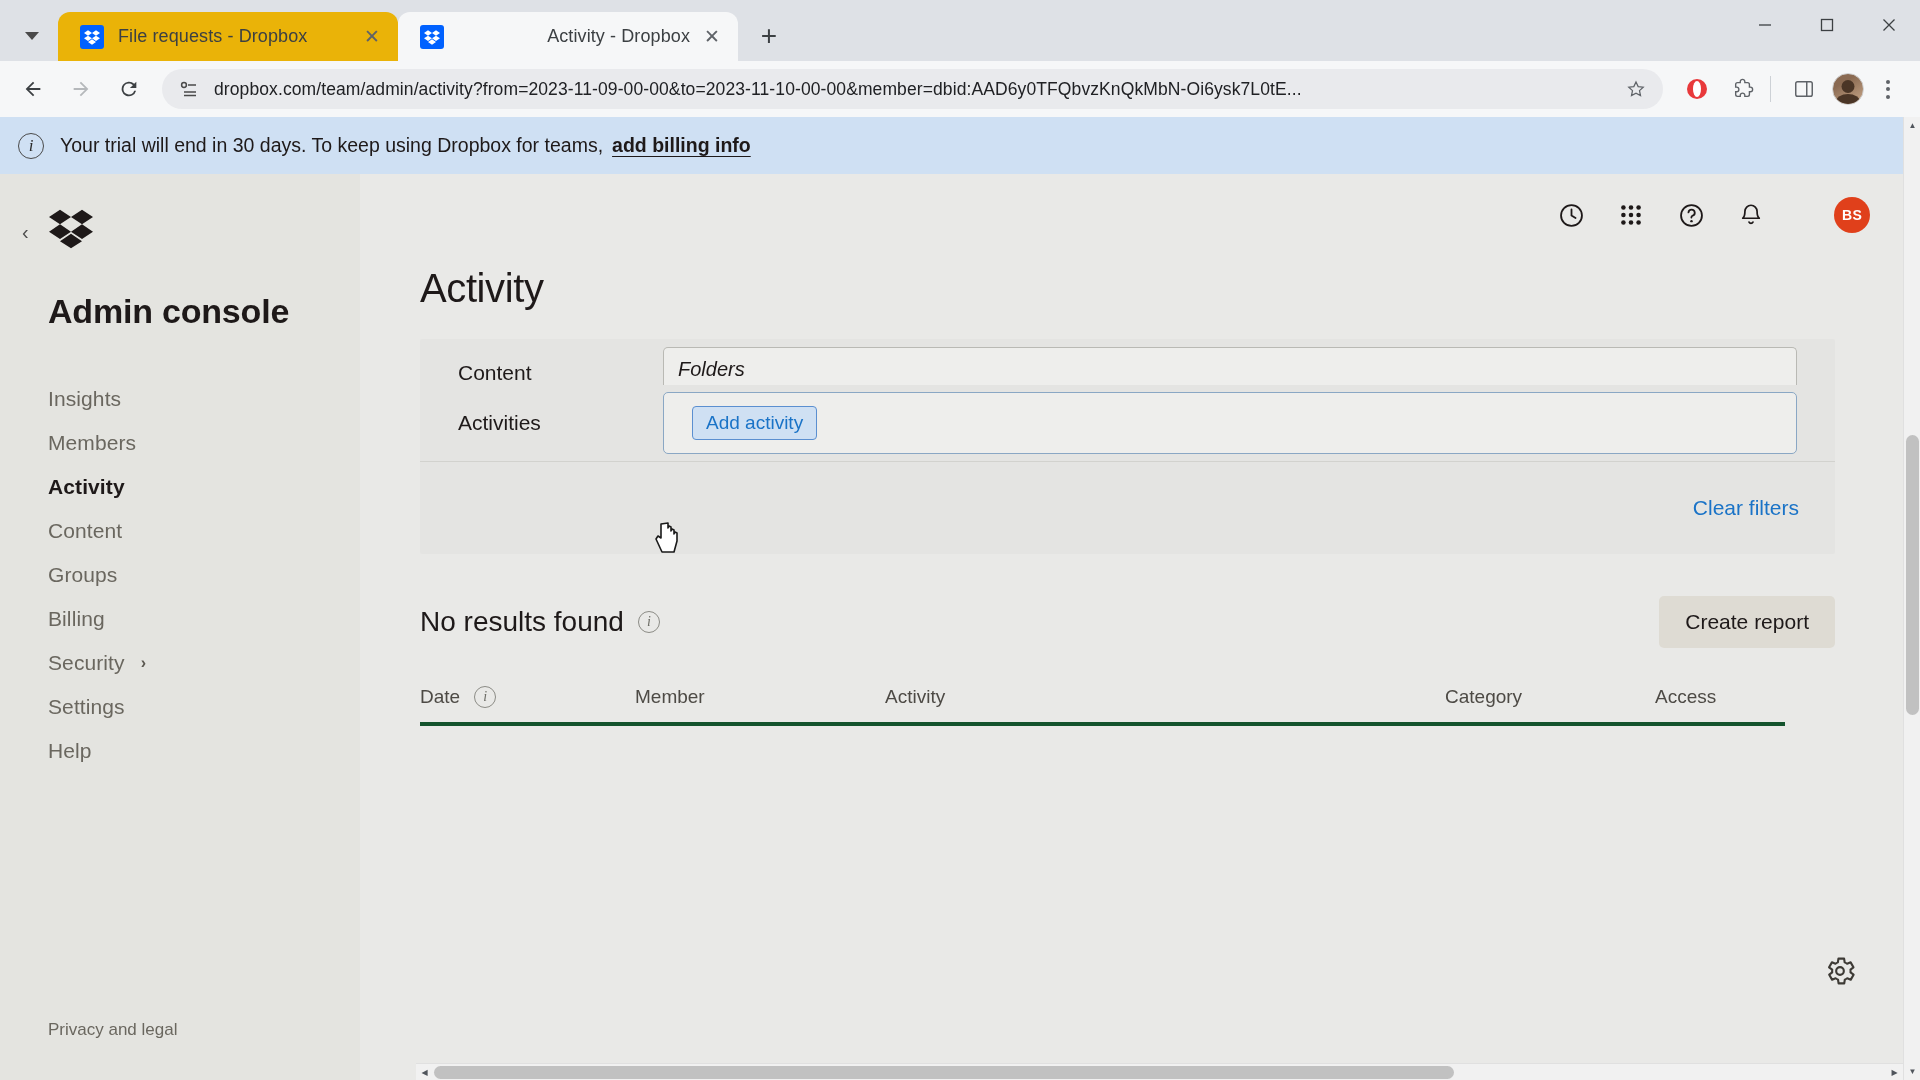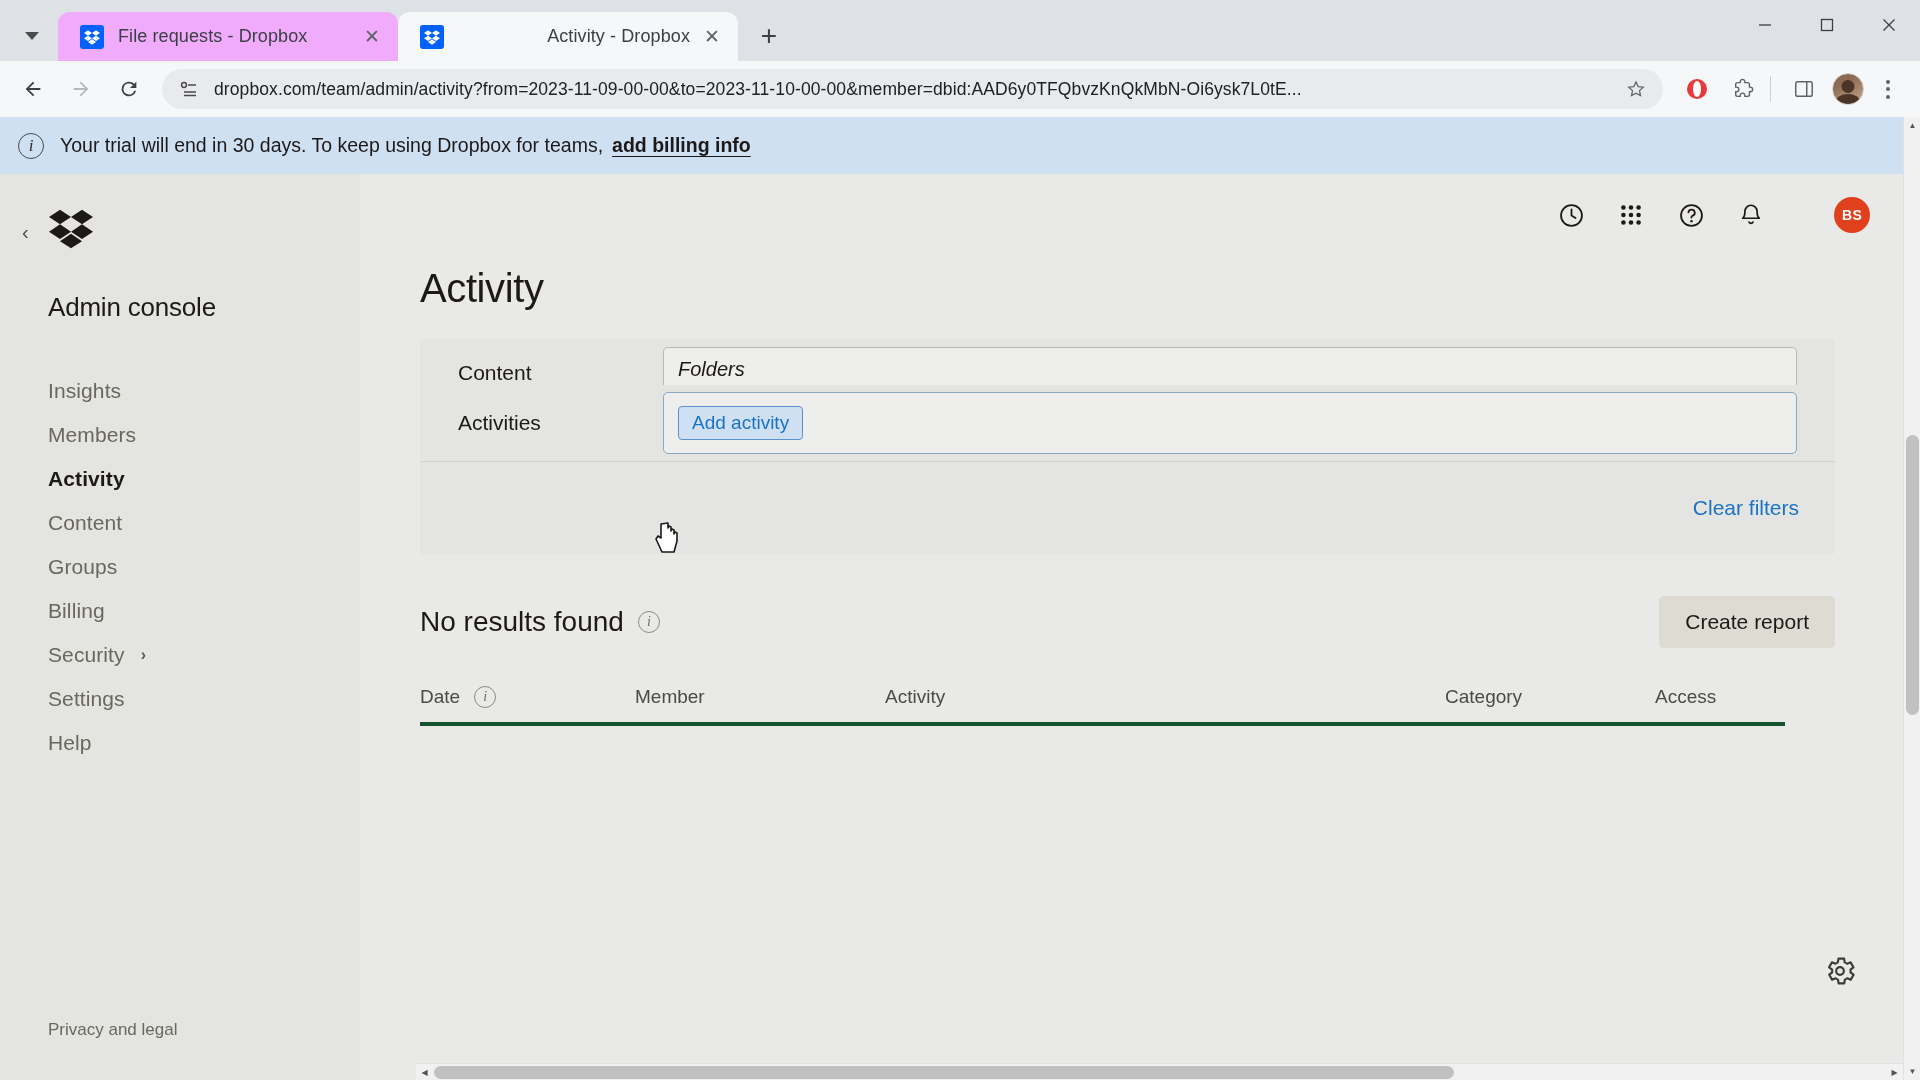--- a/index.html
+++ b/index.html
@@ -25,21 +25,21 @@
   .chev-down {
     width: 0; height: 0; border-left: 7px solid transparent;
     border-right: 7px solid transparent; border-top: 8px solid #4a4a4a;
   }
   .tab {
     height: 49px; display: flex; align-items: center;
     padding: 0 0 0 22px; position: relative;
     border-radius: 12px 12px 0 0; min-width: 340px; max-width: 345px;
     cursor: pointer;
   }
-  .tab.inactive { background: #f0abfc; }
+  .tab.inactive { background: #eab308; }
   .tab.active { background: #f6f7f8; text-align: right; }
   .tab-favicon {
     width: 24px; height: 24px; flex: 0 0 24px;
     background: #0061ff; border-radius: 3px;
     display: flex; align-items: center; justify-content: center;
     margin-right: 14px;
   }
   .tab-favicon svg { width: 16px; height: 16px; }
   .tab-title {
     flex: 1 1 auto; font-size: 18px; color: #3c4043;
@@ -141,21 +141,21 @@
     width: 360px; flex: 0 0 360px; background: #e4e4e0;
     position: relative; padding-left: 48px;
   }
   .sb-collapse {
     position: absolute; left: 22px; top: 48px; font-size: 20px;
     color: #4d4d4d; cursor: pointer; line-height: 1;
   }
   .sb-logo { padding-top: 32px; }
   .sb-logo svg { width: 46px; height: 44px; display:block; }
   .sb-title {
-    margin-top: 42px; font-size: 26px; color: #1e1919; letter-spacing: -.2px;
+    margin-top: 42px; font-size: 34px; color: #1e1919; letter-spacing: -.2px; font-weight: bold;
   }
   .sb-nav { margin-top: 46px; }
   .sb-item {
     font-size: 21px; color: #6a675f; padding: 10px 0; cursor: pointer;
     display: flex; align-items: center; letter-spacing: .1px;
   }
   .sb-item.active { color: #1e1919; font-weight: bold; }
   .sb-chevron { margin-left: 16px; font-size: 16px; font-weight: bold; color:#5a5750; }
   .sb-footer {
     position: absolute; bottom: 40px; left: 48px;
@@ -203,21 +203,21 @@
     font-size: 20px; color: #1e1919; cursor: text;
   }
   .filter-field.cutfield {
     height: 38px; border-bottom: none; border-radius: 5px 5px 0 0;
     align-items: flex-end; padding-bottom: 4px; font-style: italic;
   }
   .filter-field.focused { border-color: #8aa7c4; }
   .chip {
     background: #cfe0f3; color: #1a73c7; border: 1.4px solid #5b8fd0;
     border-radius: 4px; padding: 5px 13px; font-size: 19px;
-    display: inline-flex; align-items: center; cursor: pointer;
+    display: inline-flex; align-items: center; cursor: pointer; margin-left: 14px;
   }
   .filter-divider { height: 1px; background: #d2d2ce; margin: 0 0; }
   .filter-actions {
     height: 92px; display: flex; align-items: center; justify-content: flex-end;
     padding-right: 36px;
   }
   .clear-filters {
     font-size: 21px; color: #1a73c7; cursor: pointer;
   }
 

